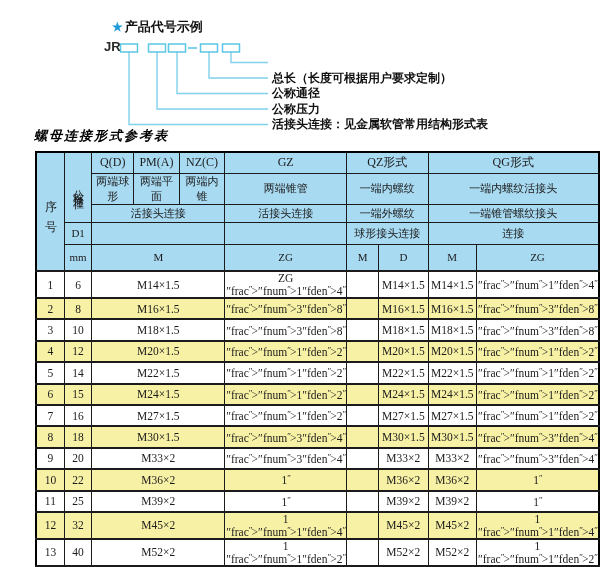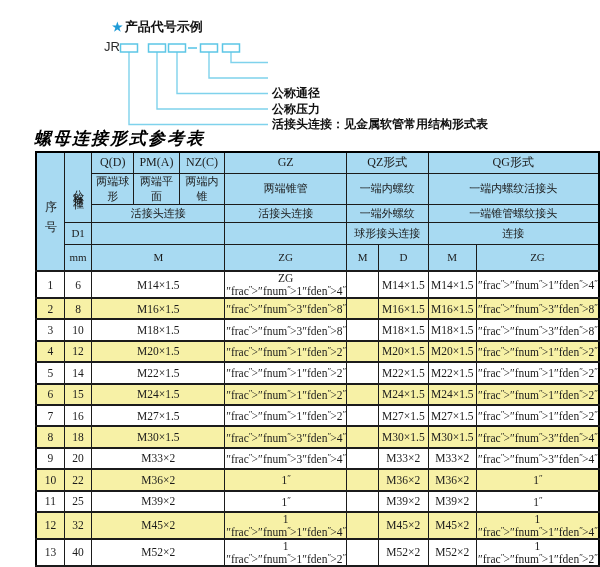--- a/index.html
+++ b/index.html
@@ -12,27 +12,27 @@
   html,body{margin:0;padding:0;background:#fff;}
   #page{position:relative;width:600px;height:567px;background:#fff;overflow:hidden;
         font-family:"Liberation Serif", serif;color:var(--ink);}
 
   
   #diagram-lines{position:absolute;left:0;top:0;}
   .diagram-heading{position:absolute;left:112px;top:18px;font-family:Liberation Sans, sans-serif;
         font-weight:bold;font-size:13px;color:#111;white-space:nowrap;}
   .diagram-heading .star{color:var(--star-blue);margin-right:2px;font-size:12px;}
   .code-prefix{position:absolute;left:104px;top:39px;font-family:"Liberation Sans",sans-serif;
-        font-weight:normal;font-size:13px;color:#2a2a2a;}
+        font-weight:bold;font-size:13px;color:#2a2a2a;}
   .dlabel{position:absolute;left:272px;font-family:"Liberation Sans",sans-serif;font-weight:bold;
         font-size:12px;line-height:13px;color:#111;white-space:nowrap;}
 
   
   .table-title{position:absolute;left:34px;top:127px;font-family:"DejaVu Serif","Liberation Serif",serif;
-        font-style:italic;font-weight:bold;font-size:17px;letter-spacing:2px;color:#000;text-align:right;}
+        font-style:italic;font-weight:bold;font-size:13px;letter-spacing:2px;color:#000;text-align:right;}
 
   
   .ref-table{position:absolute;left:35px;top:151px;border-collapse:collapse;table-layout:fixed;
         font-size:11px;}
   .ref-table th,.ref-table td{border:1px solid var(--ink);padding:0 1px;text-align:center;
         vertical-align:middle;font-weight:normal;overflow:hidden;}
   .ref-table{border:2.5px solid #000;}
   .ref-table thead th{background:var(--header-blue);}
   .ref-table thead tr.code-row th{font-size:12px;text-align:center;}
   .ref-table tbody tr{height:21.4px;}
@@ -64,20 +64,21 @@
       <rect x="200.5" y="44" width="17" height="8"></rect>
       <rect x="222.5" y="44" width="17" height="8"></rect>
     </g>
   </svg>
 
   <div class="diagram-heading">
     <span class="star">★</span><span>产品代号示例</span>
   </div>
   <div class="code-prefix">JR</div>
 
+  <div class="dlabel" style="top:71.5px">总长（长度可根据用户要求定制）</div>
   <div class="dlabel" style="top:87px">公称通径</div>
   <div class="dlabel" style="top:102.5px">公称压力</div>
   <div class="dlabel" style="top:118px">活接头连接：见金属软管常用结构形式表</div>
 
   <div class="table-title">螺母连接形式参考表</div>
 
   <table class="ref-table">
     <colgroup>
       <col style="width:38px">
         <col style="width:37px">

